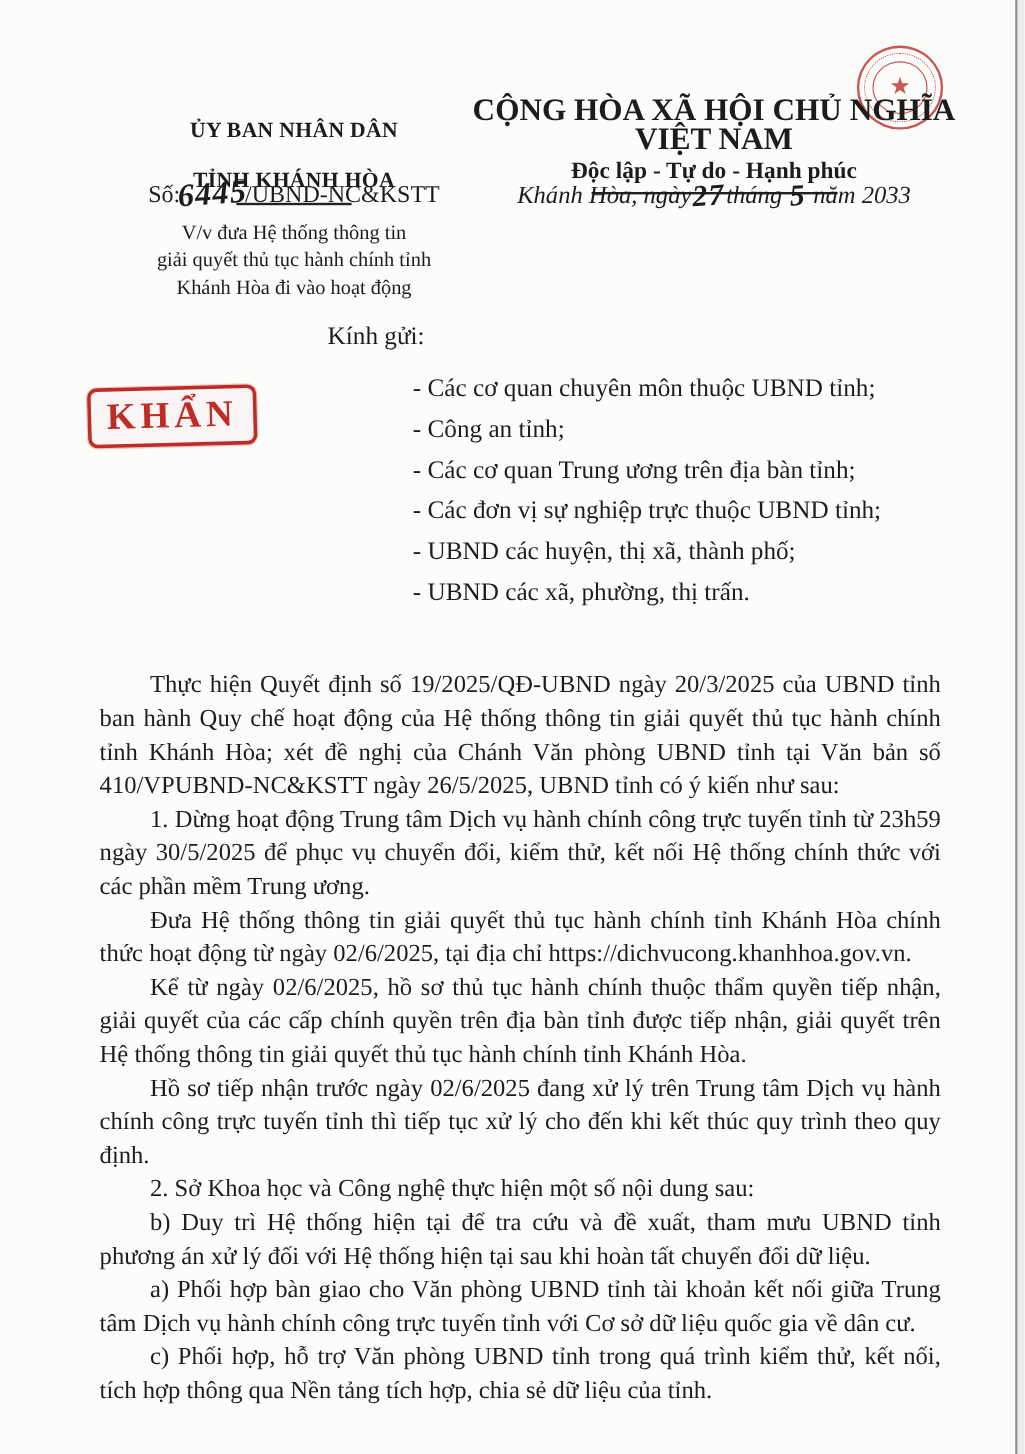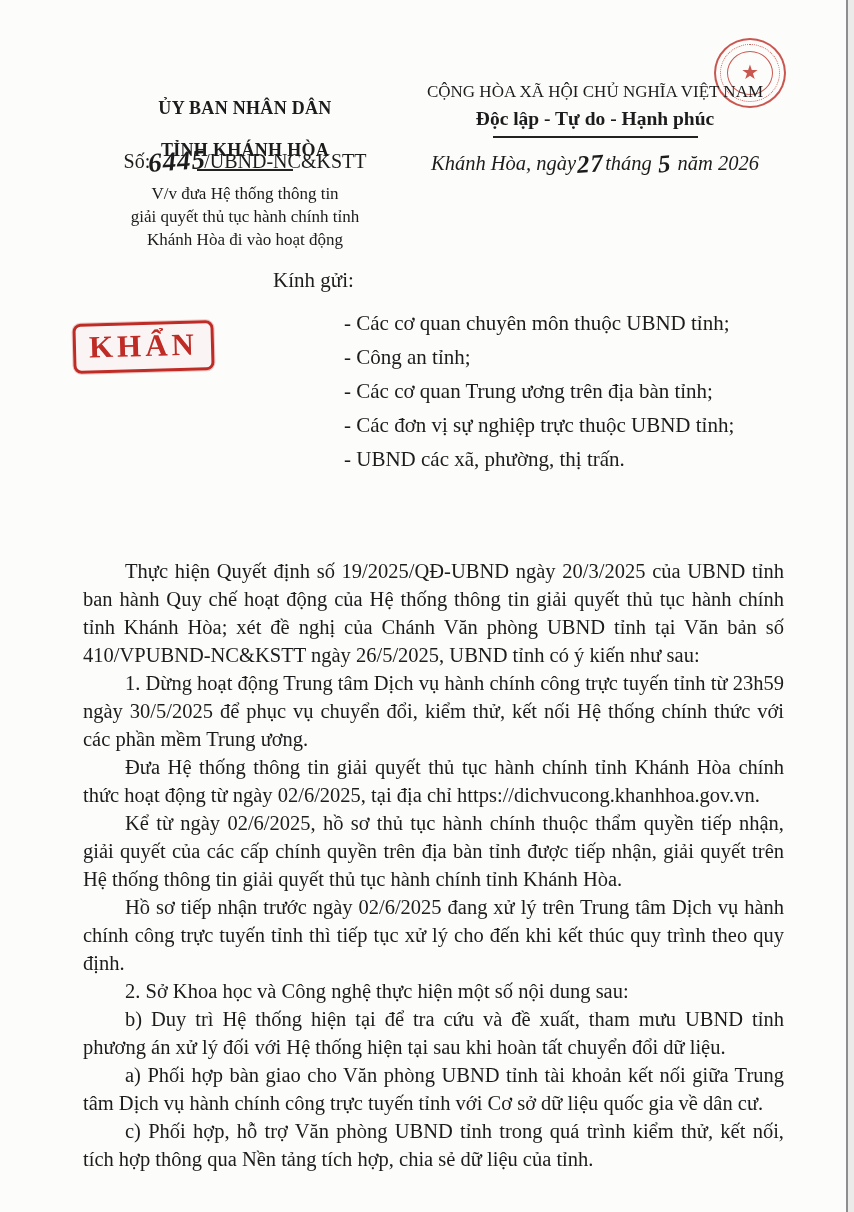--- a/index.html
+++ b/index.html
@@ -35,21 +35,21 @@
     position: absolute; left: 0; right: 0; top: 50%; transform: translateY(-54%);
     text-align: center; color: #c23b32; font-size: 20px; line-height: 1;
   }
 
   
   .hdr-left { position: absolute; left: 95px; top: 78px; width: 300px; text-align: center; }
   .hdr-left .l { font-weight: bold; font-size: 18px; line-height: 24px; letter-spacing: .3px; margin-top: 18px; }
   .hdr-left .rule { width: 96px; height: 0; border-top: 2px solid #222; margin: 7px auto 0 auto; }
 
   .hdr-right { position: absolute; left: 383px; top: 80px; width: 424px; text-align: center; }
-  .hdr-right .l1 { font-weight: normal; font-size: 17px; line-height: 24px; }
+  .hdr-right .l1 { font-weight: bold; font-size: 26px; line-height: 24px; }
   .hdr-right .l2 { font-weight: bold; font-size: 19.5px; line-height: 26px; margin-top: 2px; }
   .hdr-right .rule { width: 205px; height: 0; border-top: 2px solid #222; margin: 4px auto 0 auto; }
 
   
   .doc-no { position: absolute; left: 95px; top: 146px; width: 300px; text-align: center; font-size: 20px; white-space: nowrap; }
   .hand {
     display: inline-block; font-style: italic; font-weight: bold;
     transform: rotate(-4deg); letter-spacing: 1px;
   }
   .doc-no .hand { font-size: 27px; margin: 0 -2px; vertical-align: -2px; }
@@ -110,38 +110,39 @@
     <div class="l1">CỘNG HÒA XÃ HỘI CHỦ NGHĨA VIỆT NAM</div>
     <div class="l2">Độc lập - Tự do - Hạnh phúc</div>
     <div class="rule"></div>
   </div>
 
   <div class="doc-no">
     <span>Số:</span><span class="hand">6445</span><span>/UBND-NC&amp;KSTT</span>
   </div>
 
   <div class="dateline">
-    <span>Khánh Hòa, ngày</span><span class="hand">27</span><span>tháng</span> <span class="hand">5</span> <span>năm 2026</span>
+    <span>Khánh Hòa, ngày</span><span class="hand">27</span><span>tháng</span> <span class="hand">5</span> <span>năm 2033</span>
   </div>
 
   <div class="subject">
     <div>V/v đưa Hệ thống thông tin</div>
     <div>giải quyết thủ tục hành chính tỉnh</div>
     <div>Khánh Hòa đi vào hoạt động</div>
   </div>
 
   <div class="stamp">KHẨN</div>
 
   <div class="salutation">Kính gửi:</div>
 
   <div class="recipients">
     <div class="r">- Các cơ quan chuyên môn thuộc UBND tỉnh;</div>
     <div class="r">- Công an tỉnh;</div>
     <div class="r">- Các cơ quan Trung ương trên địa bàn tỉnh;</div>
     <div class="r">- Các đơn vị sự nghiệp trực thuộc UBND tỉnh;</div>
+    <div class="r">- UBND các huyện, thị xã, thành phố;</div>
     <div class="r">- UBND các xã, phường, thị trấn.</div>
   </div>
 
   <div class="body">
     <p>Thực hiện Quyết định số 19/2025/QĐ-UBND ngày 20/3/2025 của UBND tỉnh ban hành Quy chế hoạt động của Hệ thống thông tin giải quyết thủ tục hành chính tỉnh Khánh Hòa; xét đề nghị của Chánh Văn phòng UBND tỉnh tại Văn bản số 410/VPUBND-NC&amp;KSTT ngày 26/5/2025, UBND tỉnh có ý kiến như sau:</p>
     <p>1. Dừng hoạt động Trung tâm Dịch vụ hành chính công trực tuyến tỉnh từ 23h59 ngày 30/5/2025 để phục vụ chuyển đổi, kiểm thử, kết nối Hệ thống chính thức với các phần mềm Trung ương.</p>
     <p>Đưa Hệ thống thông tin giải quyết thủ tục hành chính tỉnh Khánh Hòa chính thức hoạt động từ ngày 02/6/2025, tại địa chỉ https://dichvucong.khanhhoa.gov.vn.</p>
     <p>Kể từ ngày 02/6/2025, hồ sơ thủ tục hành chính thuộc thẩm quyền tiếp nhận, giải quyết của các cấp chính quyền trên địa bàn tỉnh được tiếp nhận, giải quyết trên Hệ thống thông tin giải quyết thủ tục hành chính tỉnh Khánh Hòa.</p>
     <p>Hồ sơ tiếp nhận trước ngày 02/6/2025 đang xử lý trên Trung tâm Dịch vụ hành chính công trực tuyến tỉnh thì tiếp tục xử lý cho đến khi kết thúc quy trình theo quy định.</p>
     <p>2. Sở Khoa học và Công nghệ thực hiện một số nội dung sau:</p>

